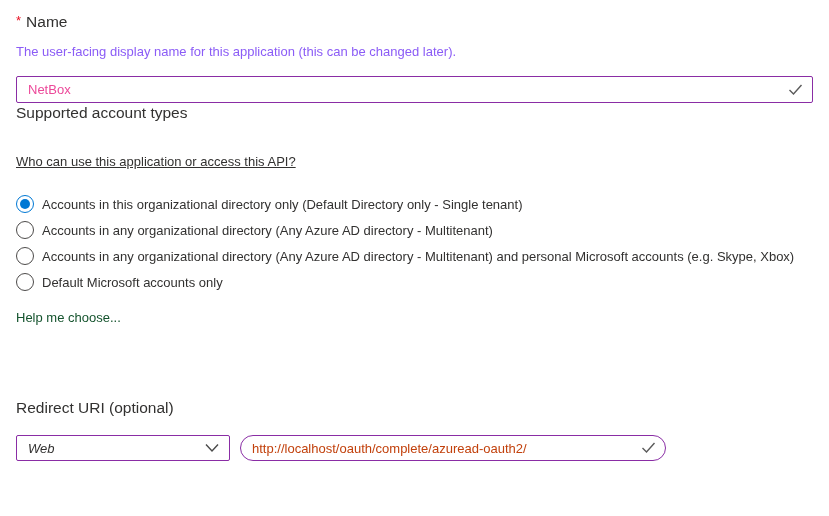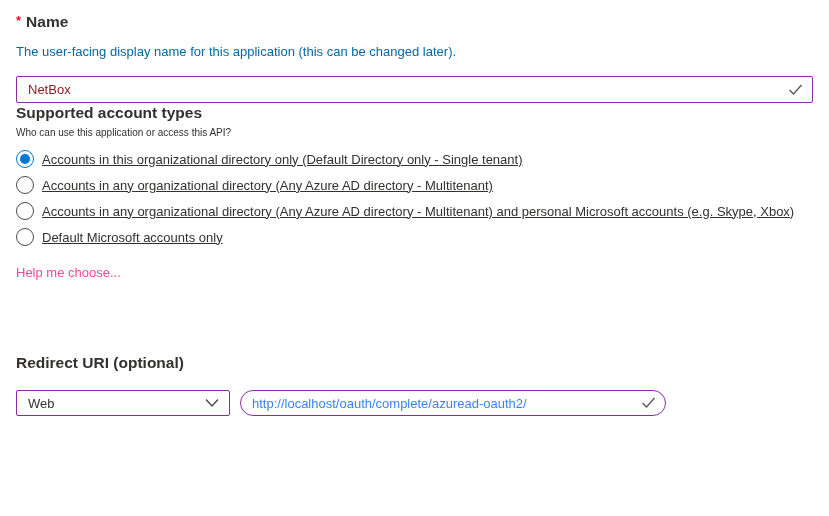--- a/index.html
+++ b/index.html
@@ -12,69 +12,70 @@
   }
   .page {
     width: 829px;
     height: 516px;
     padding: 0 16px;
     overflow: hidden;
     background: #fff;
   }
   .section-heading {
     font-size: 15.5px;
-    font-weight: 700;
+    font-weight: 400;
     color: #323130;
     line-height: 20px;
   }
   #name-heading { padding-top: 11px; }
   .required-asterisk {
     color: #e81123;
     font-size: 13px;
     margin-right: 5px;
     vertical-align: 2px;
   }
   .field-description {
     font-size: 13px;
     line-height: 19px;
-    color: #0369a1;
+    color: #8b5cf6;
     margin-top: 10px;
     max-width: 800px;
   }
   .text-input-wrap {
     position: relative;
     margin-top: 15px;
   }
   .text-input {
     width: 100%;
     height: 27px;
     border: 1.5px solid #8a2da5;
     border-radius: 2px;
     padding: 0 30px 0 11px;
     font-family: "Liberation Sans", sans-serif;
     font-size: 13px;
-    color: #7f1d1d;
+    color: #ec4899;
     outline: none;
     background: #fff;
   }
   .input-check {
     position: absolute;
     right: 10px;
     top: 50%;
     transform: translateY(-50%);
     line-height: 0;
   }
   .section-gap-1 { }
   .question-text {
-    font-size: 10px;
-    color: #323130;
-    margin-top: 1px;
+    font-size: 13px;
+    color: #323130;
+    margin-top: 30px;
     line-height: 18px;
-  }
-  .radio-group { margin-top: 4px; text-decoration: underline; }
+    text-decoration: underline;
+  }
+  .radio-group { margin-top: 20px; }
   .radio-row {
     display: flex;
     align-items: center;
     height: 26px;
     cursor: pointer;
   }
   .radio-circle {
     width: 18px;
     height: 18px;
     border-radius: 50%;
@@ -96,21 +97,21 @@
   }
   .radio-label {
     font-size: 13px;
     color: #323130;
     white-space: nowrap;
   }
   .help-link {
     display: inline-block;
     margin-top: 15px;
     font-size: 13px;
-    color: #ec4899;
+    color: #14532d;
     text-decoration: none;
     cursor: pointer;
   }
   .section-gap-2 { margin-top: 72px; }
   .controls-row {
     display: flex;
     gap: 10px;
     margin-top: 17px;
   }
   .select-box {
@@ -119,41 +120,42 @@
     height: 26px;
     border: 1.5px solid #8a2da5;
     border-radius: 2px;
     background: #fff;
     display: flex;
     align-items: center;
     padding: 0 30px 0 11px;
     font-size: 13px;
     color: #323130;
     cursor: pointer;
+    font-style: italic;
   }
   .select-chevron {
     position: absolute;
     right: 10px;
     top: 50%;
     transform: translateY(-50%);
     line-height: 0;
   }
   .uri-input-wrap {
     position: relative;
     width: 426px;
   }
   .uri-input {
     width: 100%;
     height: 26px;
     border: 1.5px solid #8a2da5;
     border-radius: 13px;
     padding: 0 30px 0 11px;
     font-family: "Liberation Sans", sans-serif;
     font-size: 13px;
-    color: #3b82f6;
+    color: #c2410c;
     outline: none;
     background: #fff;
   }
 </style>
 </head>
 <body>
 
 <div class="page">
 
   

